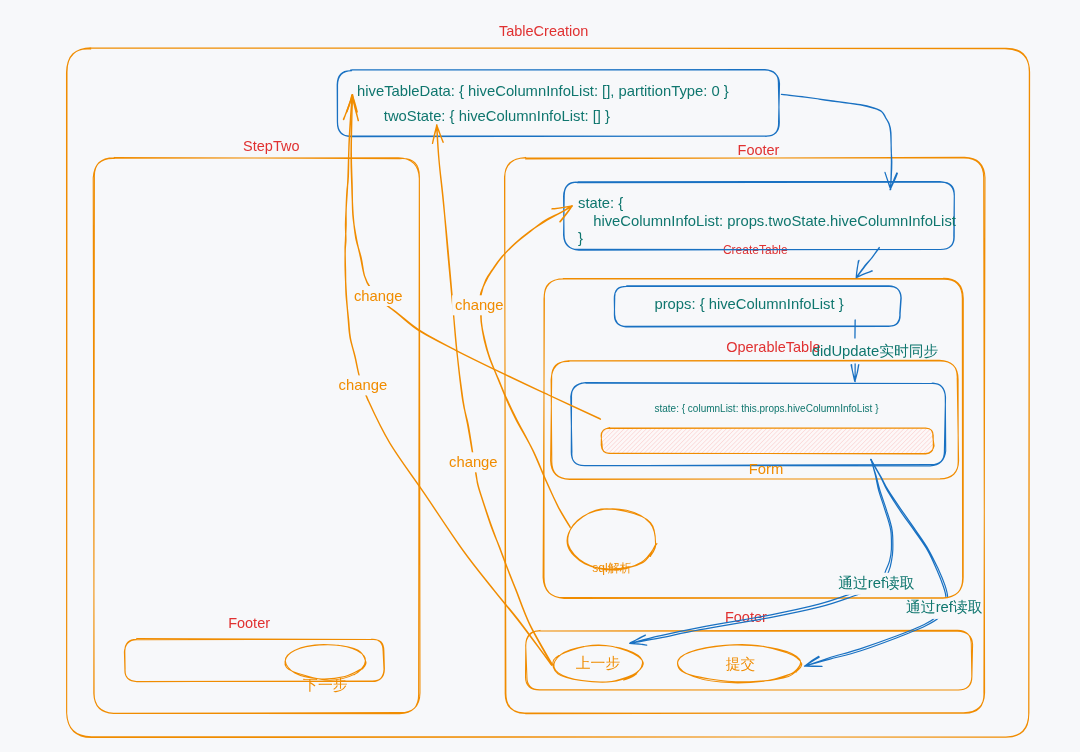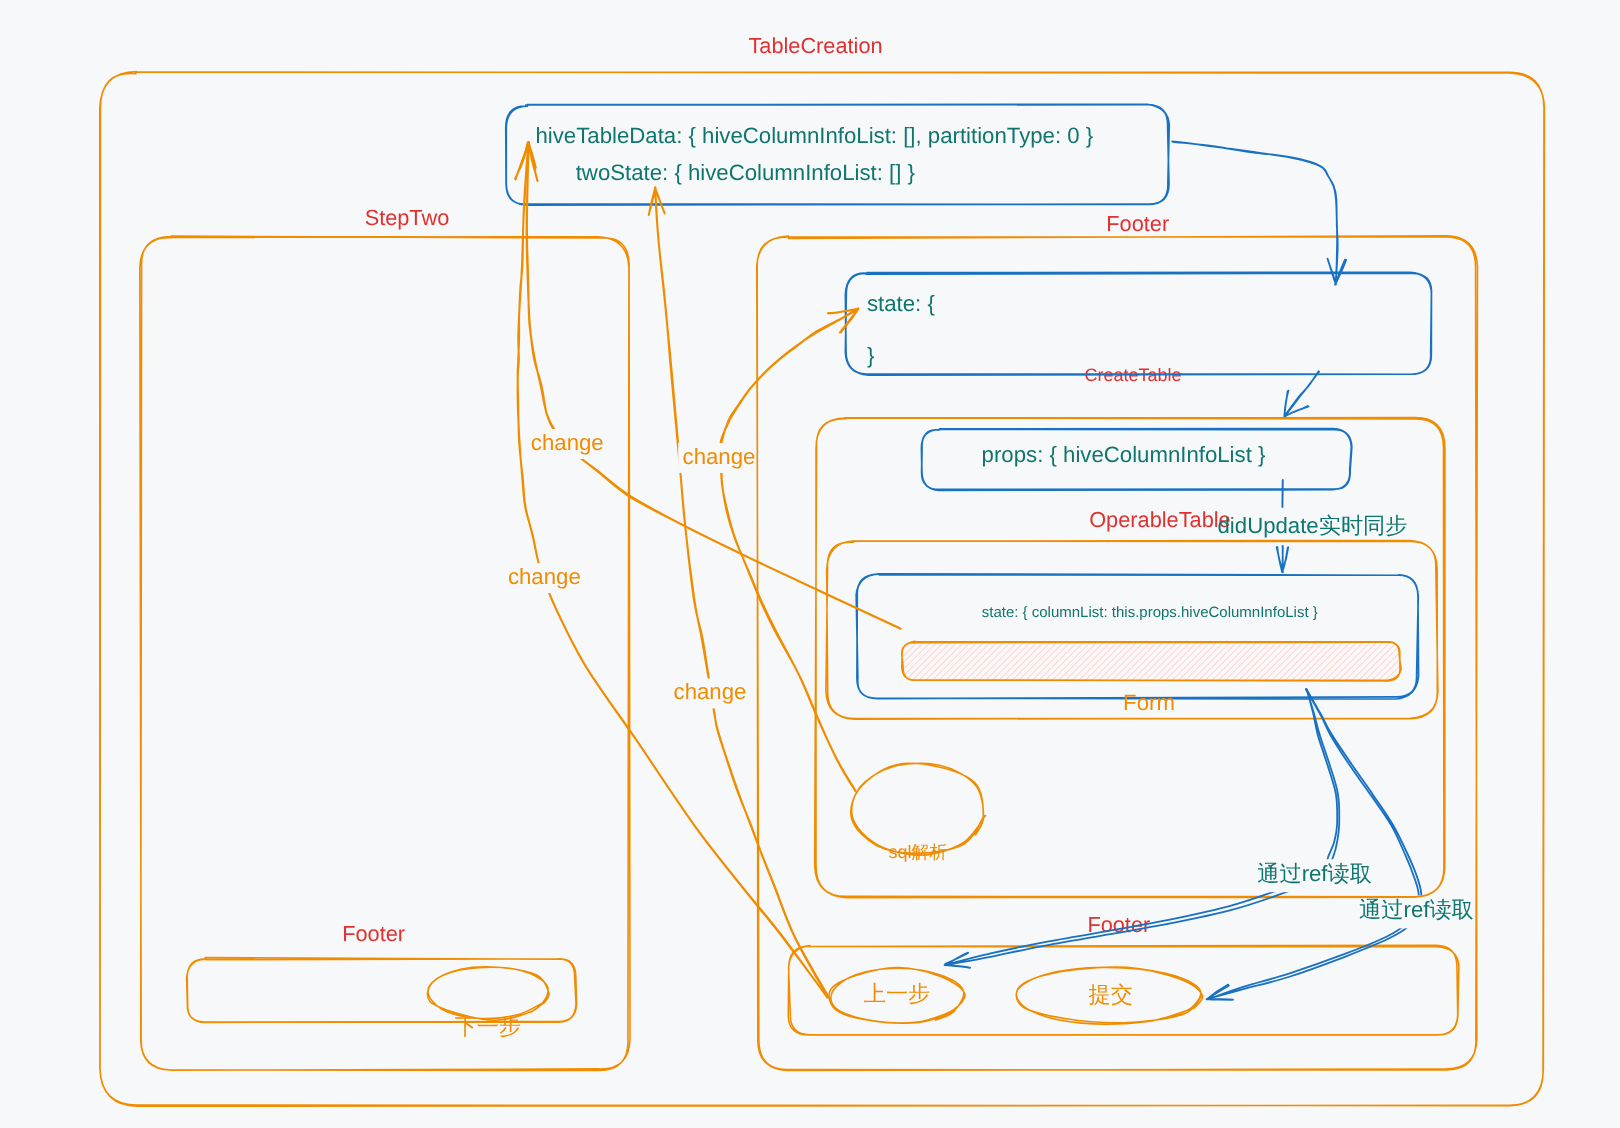--- a/index.html
+++ b/index.html
@@ -64,20 +64,21 @@
 <path fill="none" stroke="#f08c00" stroke-width="1.35" stroke-linecap="round" stroke-linejoin="round" mask="url(#lblmask)" d="M551.8 664.8C548.2 658.2 536.0 637.7 530.0 625.2C524.0 612.7 519.4 599.0 515.8 589.8C512.1 580.6 510.6 576.8 508.0 570.1C505.4 563.4 503.1 557.3 500.3 549.8C497.5 542.3 494.0 533.3 491.1 525.0C488.1 516.7 484.8 506.6 482.6 500.0C480.4 493.3 479.1 489.2 478.0 484.9C476.9 480.6 476.9 479.9 475.9 474.1C474.9 468.2 473.5 458.0 472.2 449.8C470.9 441.6 469.8 433.1 468.2 424.8C466.6 416.5 464.6 412.6 462.7 400.2C460.8 387.8 458.5 366.9 456.8 350.2C455.1 333.5 453.8 316.6 452.2 299.9C450.7 283.2 449.1 266.8 447.6 250.2C446.1 233.6 444.8 215.1 443.3 200.1C441.9 185.1 440.1 172.8 439.0 160.3C437.8 147.8 437.0 131.0 436.6 125.1M552.3 664.6C548.6 657.9 536.0 637.0 529.9 624.6C523.9 612.2 519.9 599.5 516.2 590.3C512.5 581.1 510.5 576.3 507.9 569.6C505.3 562.9 503.4 557.4 500.6 549.9C497.7 542.5 493.7 533.3 490.7 524.9C487.7 516.6 484.6 506.4 482.4 499.8C480.3 493.2 478.9 489.4 477.9 485.1C476.8 480.8 477.1 479.9 476.1 474.0C475.1 468.1 473.5 458.0 472.0 449.9C470.6 441.7 469.2 433.2 467.7 425.0C466.2 416.7 464.9 412.9 463.0 400.4C461.2 387.9 458.5 367.0 456.7 350.2C454.9 333.4 453.8 316.4 452.4 299.7C450.9 283.0 449.6 266.6 448.0 249.9C446.5 233.2 444.7 214.6 443.1 199.6C441.6 184.7 440.0 172.4 439.0 160.0C437.9 147.5 437.1 130.8 436.8 124.9M436.6 125.0C438.2 128.5 439.3 132.8 443.1 142.1M436.7 125.1C438.1 129.9 440.1 134.1 443.1 142.3M437.0 125.4C436.2 128.2 435.1 132.6 432.5 143.3M436.9 124.8C435.5 130.3 433.9 136.0 432.6 143.1"></path>
 <path fill="none" stroke="#1971c2" stroke-width="1.2" stroke-linecap="round" stroke-linejoin="round" mask="url(#lblmask)" d="M781.7 94.5C785.6 95.0 796.2 95.9 805.0 97.0C813.8 98.2 825.4 100.2 834.6 101.5C843.8 102.7 853.8 103.6 860.3 104.7C866.8 105.7 869.9 106.7 873.6 107.9C877.2 109.1 880.1 110.2 882.1 111.9C884.2 113.5 884.5 115.6 885.6 117.6C886.8 119.7 888.2 121.6 889.0 124.1C889.9 126.6 890.2 128.3 890.6 132.6C891.0 136.8 891.1 144.7 891.3 149.7C891.4 154.8 891.4 158.2 891.4 162.6C891.3 167.0 891.2 171.6 891.1 176.1C890.9 180.5 890.6 187.1 890.6 189.3M781.4 94.3C785.4 94.7 796.4 96.0 805.2 97.2C814.0 98.3 825.2 99.8 834.4 101.1C843.6 102.4 853.8 103.8 860.4 105.0C866.9 106.2 869.9 107.1 873.5 108.2C877.1 109.4 879.8 110.2 881.8 111.8C883.8 113.5 884.4 115.9 885.7 117.9C886.9 119.9 888.2 121.4 889.1 123.8C890.0 126.2 890.5 128.0 890.9 132.5C891.2 136.9 891.1 145.4 891.2 150.3C891.4 155.3 891.8 157.8 891.8 162.1C891.8 166.3 891.6 171.3 891.3 175.9C891.1 180.5 890.5 187.4 890.3 189.7M890.7 189.4C889.3 186.8 888.6 183.0 885.0 172.5M890.7 189.6C888.9 182.8 886.3 177.1 885.0 172.4M890.0 189.7C892.0 185.4 892.8 181.3 896.8 173.0M890.2 189.7C892.9 183.4 895.7 178.9 897.4 173.2"></path>
 <path fill="none" stroke="#1971c2" stroke-width="1.2" stroke-linecap="round" stroke-linejoin="round" mask="url(#lblmask)" d="M879.4 247.8C878.1 249.4 874.0 254.9 871.8 257.8C869.6 260.7 868.6 261.8 866.1 265.0C863.6 268.3 858.3 275.2 856.8 277.3M879.1 247.5C877.9 249.2 874.3 254.8 872.1 257.6C869.8 260.5 868.3 261.4 865.7 264.7C863.1 268.0 858.0 275.2 856.4 277.3M856.4 277.3C856.4 272.3 857.7 267.0 858.4 260.8M856.2 277.6C856.6 272.1 857.2 266.3 859.0 260.4M856.5 277.5C859.4 275.6 863.6 274.8 871.9 270.7M856.7 277.5C861.8 274.5 866.0 273.2 872.4 271.0"></path>
 <path fill="none" stroke="#1971c2" stroke-width="1.2" stroke-linecap="round" stroke-linejoin="round" mask="url(#lblmask)" d="M855.1 320.1C855.1 323.4 854.9 333.0 854.9 340.0C854.9 346.9 855.0 354.8 855.1 361.8C855.1 368.7 855.2 378.3 855.2 381.6M855.2 319.9C855.2 323.2 855.0 333.0 855.0 340.0C855.0 347.1 855.2 355.3 855.2 362.1C855.2 369.0 855.0 378.0 855.0 381.2M854.7 381.2C853.3 375.5 851.7 369.1 851.6 364.6M855.1 381.2C853.7 376.3 852.4 371.5 851.1 364.8M854.8 381.4C857.0 375.7 857.5 371.1 858.5 365.1M854.9 381.4C855.6 378.0 857.4 374.8 858.8 364.7"></path>
 <path fill="none" stroke="#1971c2" stroke-width="1.2" stroke-linecap="round" stroke-linejoin="round" mask="url(#lblmask)" d="M871.0 459.4C871.8 462.0 874.3 470.0 875.8 475.0C877.3 480.1 878.0 484.1 879.8 489.9C881.5 495.8 884.5 503.4 886.5 510.1C888.6 516.7 891.0 523.1 892.0 529.7C893.1 536.3 892.9 544.4 892.8 549.7C892.7 555.1 892.0 558.2 891.3 561.8C890.7 565.4 890.0 568.1 888.8 571.1C887.6 574.1 886.7 577.1 884.2 580.0C881.8 582.8 879.4 585.2 874.0 588.0C868.5 590.8 860.6 593.7 851.6 596.8C842.6 600.0 833.3 603.5 819.9 606.9C806.5 610.3 791.2 613.5 771.3 617.3C751.3 621.1 718.8 626.3 700.3 629.7C681.8 633.1 672.0 635.6 660.3 637.9C648.6 640.2 635.2 642.4 630.2 643.4M871.0 459.3C871.8 461.9 874.0 469.7 875.3 474.9C876.6 480.1 877.1 484.7 878.7 490.6C880.4 496.5 883.1 503.8 885.1 510.4C887.1 516.9 889.6 523.5 890.7 530.0C891.7 536.5 891.5 544.4 891.4 549.6C891.2 554.8 890.4 557.7 889.5 561.1C888.6 564.5 887.1 567.1 885.9 570.1C884.7 573.0 884.5 576.1 882.3 578.8C880.1 581.5 878.1 583.6 872.8 586.1C867.6 588.6 859.7 590.8 850.7 593.9C841.8 596.9 832.3 600.7 819.0 604.2C805.7 607.7 791.0 610.9 771.0 614.8C751.0 618.7 717.8 624.1 699.1 627.6C680.5 631.1 670.8 633.3 659.3 635.9C647.8 638.5 635.1 642.0 630.3 643.2M630.1 642.7C634.9 640.5 640.2 638.1 645.1 635.5M630.4 643.1C633.8 641.6 638.2 638.2 645.4 635.1M629.7 643.4C636.6 644.0 642.9 644.0 646.7 645.2M630.2 643.4C636.1 643.7 641.9 644.4 646.7 645.1"></path>
 <path fill="none" stroke="#1971c2" stroke-width="1.2" stroke-linecap="round" stroke-linejoin="round" mask="url(#lblmask)" d="M871.1 459.6C872.7 462.5 878.3 472.1 881.1 477.1C883.9 482.2 884.6 484.5 888.0 489.9C891.3 495.3 896.6 503.0 901.2 509.7C905.8 516.4 910.9 523.4 915.5 530.1C920.0 536.7 924.7 543.0 928.5 549.7C932.4 556.4 935.9 564.1 938.7 570.0C941.4 575.9 943.4 580.8 944.9 585.1C946.3 589.4 947.3 592.4 947.5 595.9C947.7 599.4 947.4 602.5 946.1 606.0C944.7 609.6 942.8 613.9 939.3 617.3C935.8 620.6 931.9 622.8 924.8 626.2C917.8 629.6 907.8 633.5 897.0 637.7C886.2 641.8 871.3 647.4 860.1 651.0C848.9 654.6 839.3 656.6 830.0 659.1C820.7 661.6 808.7 665.0 804.4 666.1M870.6 459.5C872.3 462.5 877.9 472.0 880.7 477.2C883.5 482.4 884.1 485.2 887.4 490.8C890.7 496.4 895.8 504.3 900.3 510.9C904.7 517.6 909.8 524.1 914.3 530.7C918.9 537.3 923.8 543.8 927.6 550.4C931.4 557.0 934.4 564.4 937.0 570.3C939.6 576.2 941.7 581.6 943.2 586.0C944.7 590.4 945.7 593.2 945.8 596.5C946.0 599.8 945.4 602.5 944.1 605.7C942.7 608.9 940.9 612.6 937.6 615.8C934.3 618.9 931.1 621.2 924.3 624.5C917.6 627.8 907.8 631.7 897.0 635.8C886.1 639.9 870.5 645.4 859.3 649.1C848.0 652.7 838.4 655.0 829.3 657.8C820.2 660.7 808.9 664.9 804.8 666.3M804.6 666.2C810.2 661.4 815.9 658.0 818.8 656.4M805.1 665.9C809.2 663.4 813.3 660.2 819.2 657.1M804.8 666.0C810.0 665.7 816.5 666.0 822.0 666.4M805.0 666.0C808.6 666.6 814.2 666.1 821.4 666.5"></path>
 </svg>
 <div class="lbl blue" style="left:357.0px;top:84.2px;font-size:14.8px;">hiveTableData: { hiveColumnInfoList: [], partitionType: 0 }</div>
 <div class="lbl blue" style="left:367.8px;top:108.9px;font-size:14.8px;margin-left:16px;">twoState: { hiveColumnInfoList: [] }</div>
 <div class="lbl blue" style="left:578.0px;top:196.1px;font-size:14.8px;">state: {</div>
+<div class="lbl blue" style="left:593.2px;top:214.2px;font-size:14.8px;">hiveColumnInfoList: props.twoState.hiveColumnInfoList</div>
 <div class="lbl blue" style="left:578.0px;top:231.2px;font-size:14.8px;">}</div>
 <div class="lbl blue" style="left:749.0px;top:296.8px;font-size:14.8px;transform:translateX(-50%);">props: { hiveColumnInfoList }</div>
 <div class="lbl blue" style="left:766.5px;top:404.2px;font-size:10px;transform:translateX(-50%);">state: { columnList: this.props.hiveColumnInfoList }</div>
 <div class="lbl orange" style="left:766.0px;top:433.3px;font-size:14.8px;transform:translateX(-50%);margin-top:29px;">Form</div>
 <div class="lbl orange" style="left:612.0px;top:532.2px;font-size:12px;transform:translateX(-50%);margin-top:30px;">sql解析</div>
 <div class="lbl orange" style="left:325.3px;top:654.0px;font-size:14.8px;transform:translateX(-50%);margin-top:24px;">下一步</div>
 <div class="lbl orange" style="left:598.0px;top:655.8px;font-size:14.8px;transform:translateX(-50%);">上一步</div>
 <div class="lbl orange" style="left:740.5px;top:657.3px;font-size:14.8px;transform:translateX(-50%);">提交</div>
 <div class="lbl orange" style="left:378.2px;top:288.5px;font-size:14.8px;transform:translateX(-50%);">change</div>
 <div class="lbl orange" style="left:479.3px;top:297.8px;font-size:14.8px;transform:translateX(-50%);">change</div>

